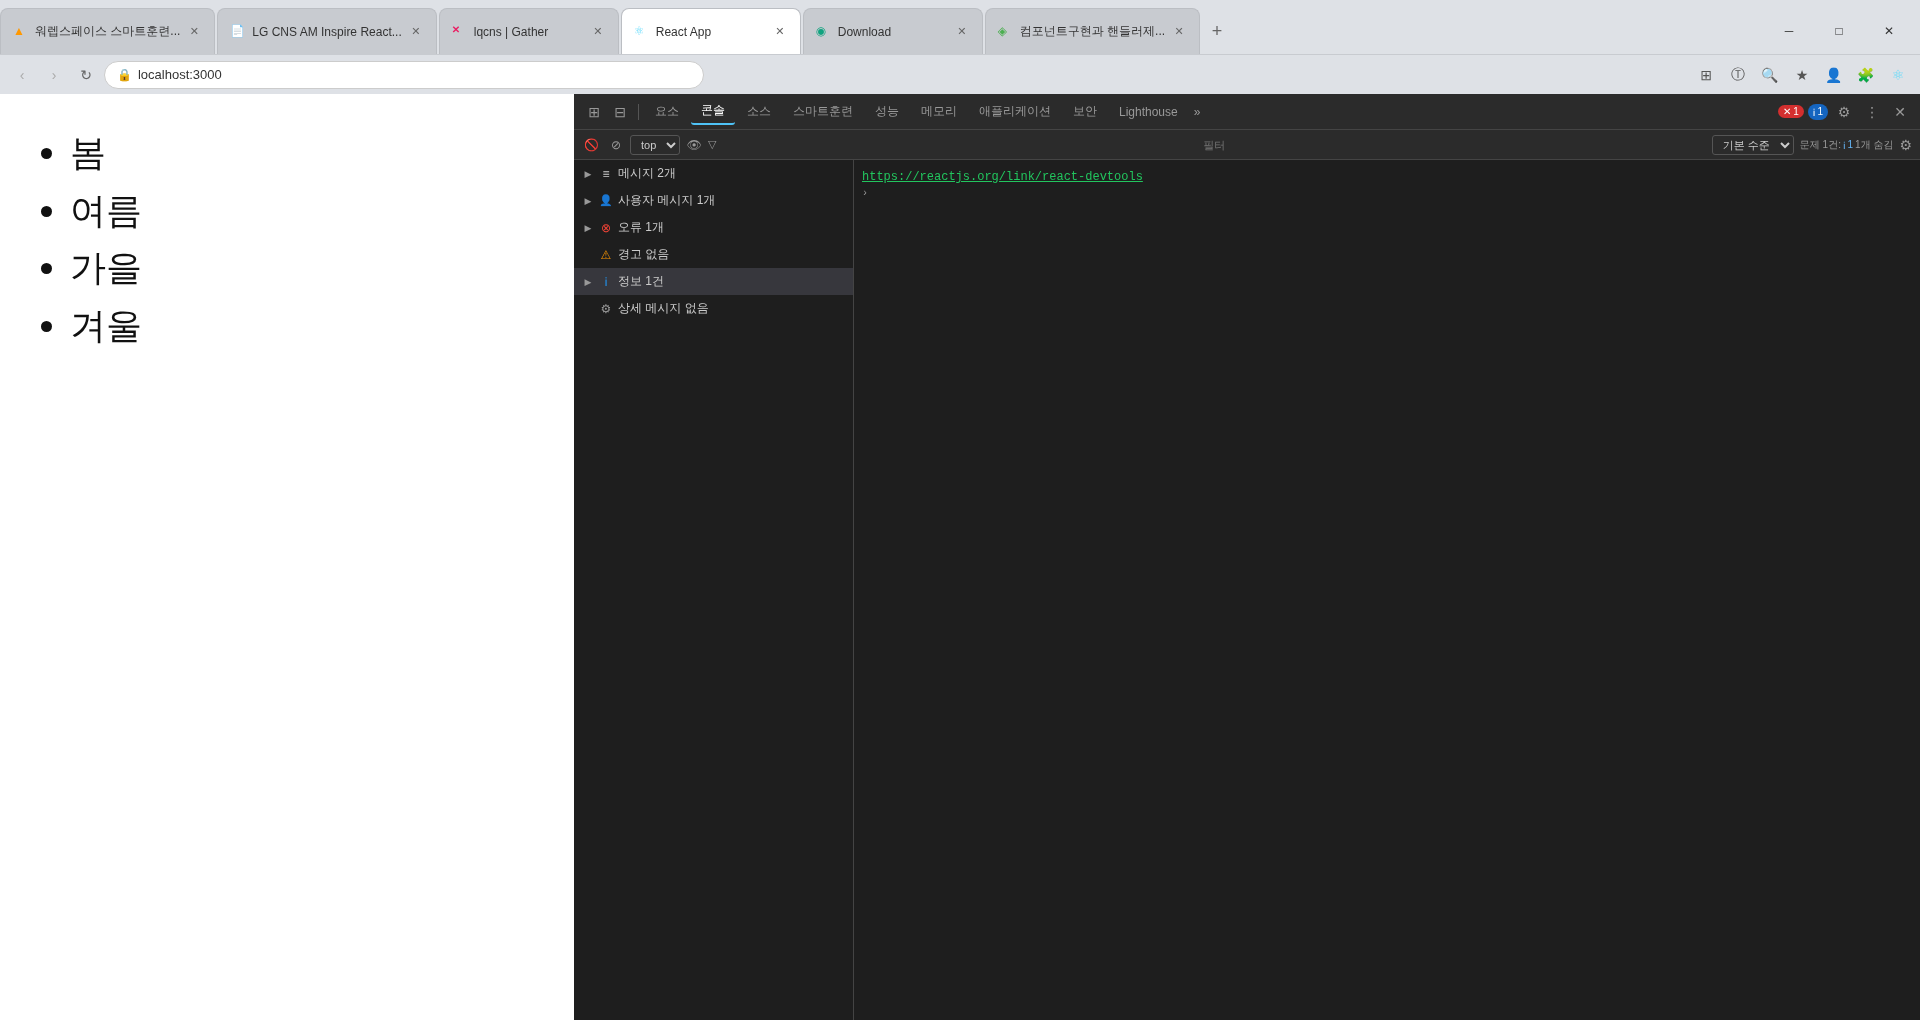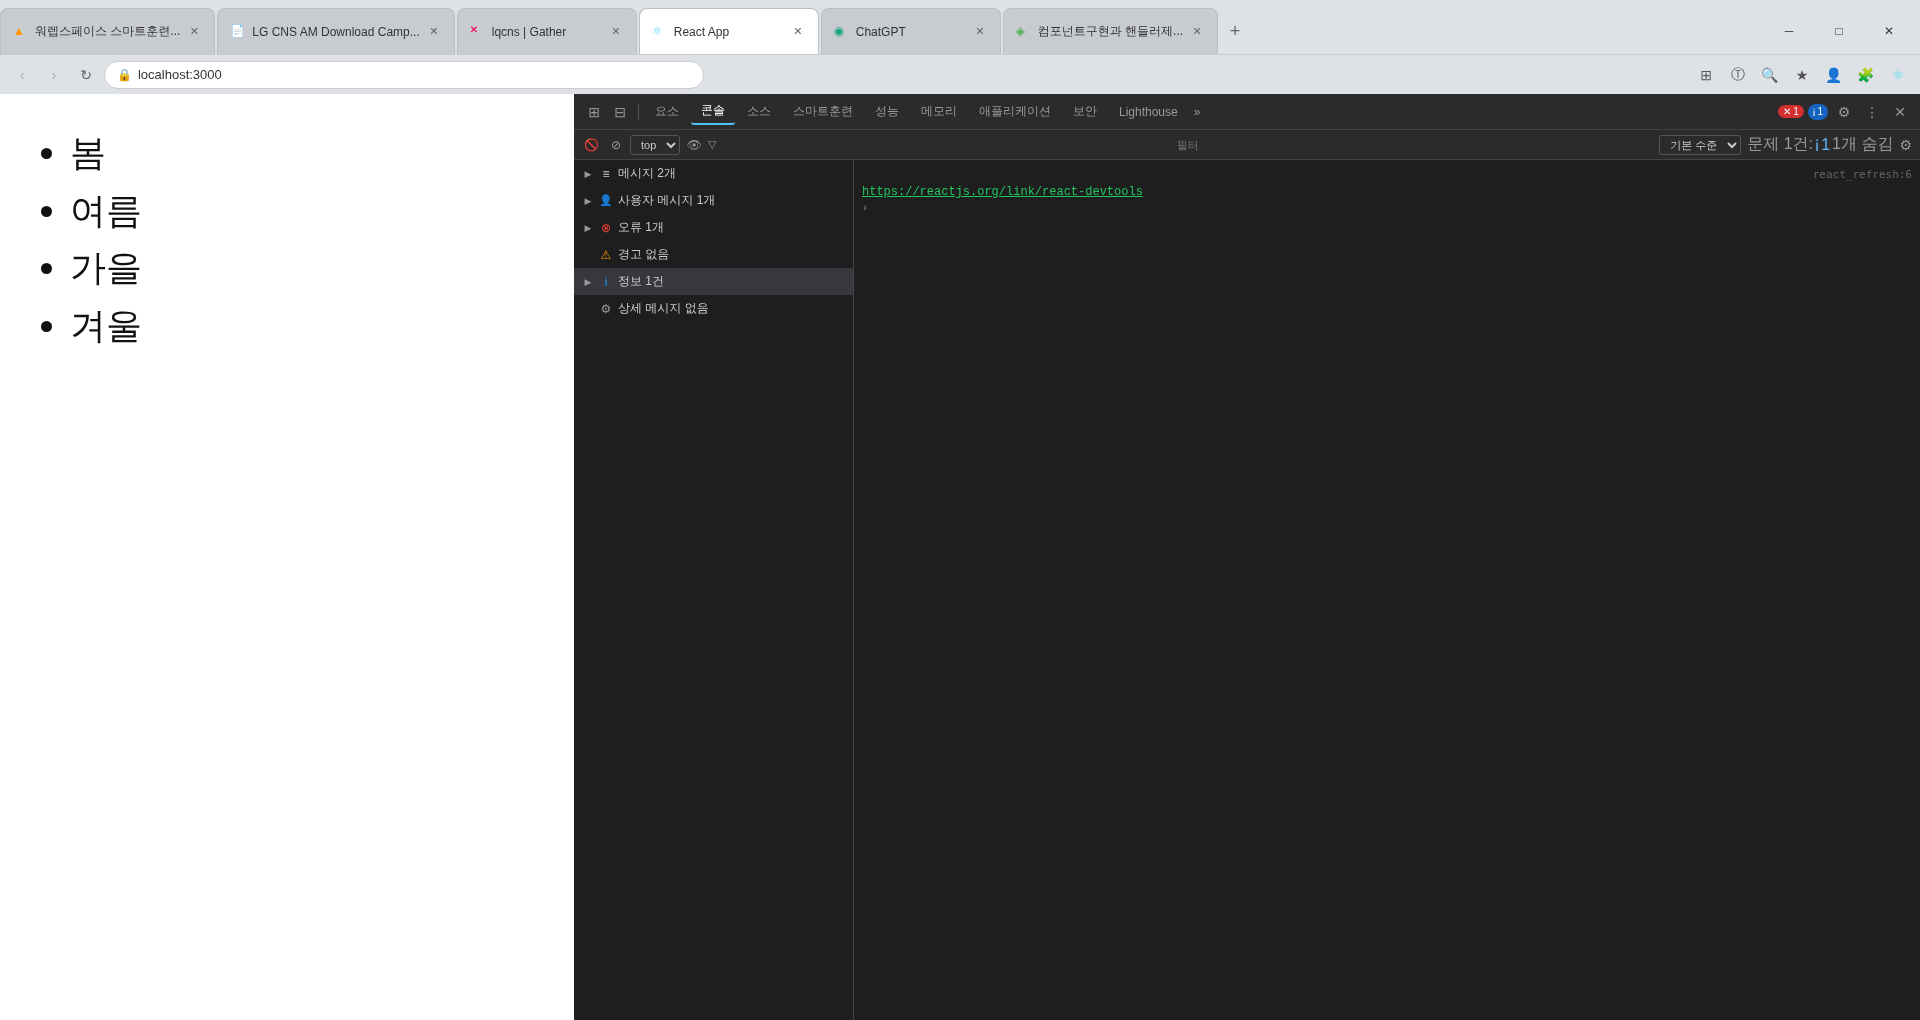--- a/index.html
+++ b/index.html
@@ -219,21 +219,21 @@
       flex: 1;
       text-align: center;
     }
     .console-right {
       margin-left: auto;
       display: flex; align-items: center; gap: 6px;
       font-size: 11px; color: #999;
     }
     .issue-badge { 
       display: flex; align-items: center; gap: 2px;
-      color: #999; font-size: 16px; justify-content: center;
+      color: #999; font-size: 10px; justify-content: center;
     }
     .settings-icon { color: #999; font-size: 14px; cursor: pointer; }
 
     
     .devtools-content {
       display: flex;
       flex: 1;
       overflow: hidden;
     }
 
@@ -311,39 +311,39 @@
   <div class="tab-bar">
 
     <div class="tab">
       <span class="tab-favicon favicon-triangle">▲</span>
       <span class="tab-title">워렙스페이스 스마트훈련...</span>
       <span class="tab-close">✕</span>
     </div>
 
     <div class="tab">
       <span class="tab-favicon favicon-doc">📄</span>
-      <span class="tab-title">LG CNS AM Download Camp...</span>
+      <span class="tab-title">LG CNS AM Inspire React...</span>
       <span class="tab-close">✕</span>
     </div>
 
     <div class="tab">
       <span class="tab-favicon favicon-gather" style="font-size:10px; font-weight:bold; color:#e91e63;">✕</span>
       <span class="tab-title">lqcns | Gather</span>
       <span class="tab-close">✕</span>
     </div>
 
     <div class="tab active">
       <span class="tab-favicon favicon-react">⚛</span>
       <span class="tab-title">React App</span>
       <span class="tab-close">✕</span>
     </div>
 
     <div class="tab">
       <span class="tab-favicon favicon-chatgpt">◉</span>
-      <span class="tab-title">ChatGPT</span>
+      <span class="tab-title">Download</span>
       <span class="tab-close">✕</span>
     </div>
 
     <div class="tab">
       <span class="tab-favicon favicon-component">◈</span>
       <span class="tab-title">컴포넌트구현과 핸들러제...</span>
       <span class="tab-close">✕</span>
     </div>
 
     <div class="tab-new">+</div>
@@ -480,21 +480,20 @@
 
         <div class="tree-item" style="padding-left: 24px;">
           <span class="tree-icon icon-gear">⚙</span>
           <span class="tree-label">상세 메시지 없음</span>
         </div>
 
       </div>
 
       <div class="console-output">
 
-        <div class="refresh-tag">react_refresh:6</div>
 
         <div class="console-line">
           <div style="flex: 1;">
             <a class="msg-link" href="#">https://reactjs.org/link/react-devtools</a>
           </div>
         </div>
 
         <div class="console-line">
           <span class="chevron-right">›</span>
         </div>

